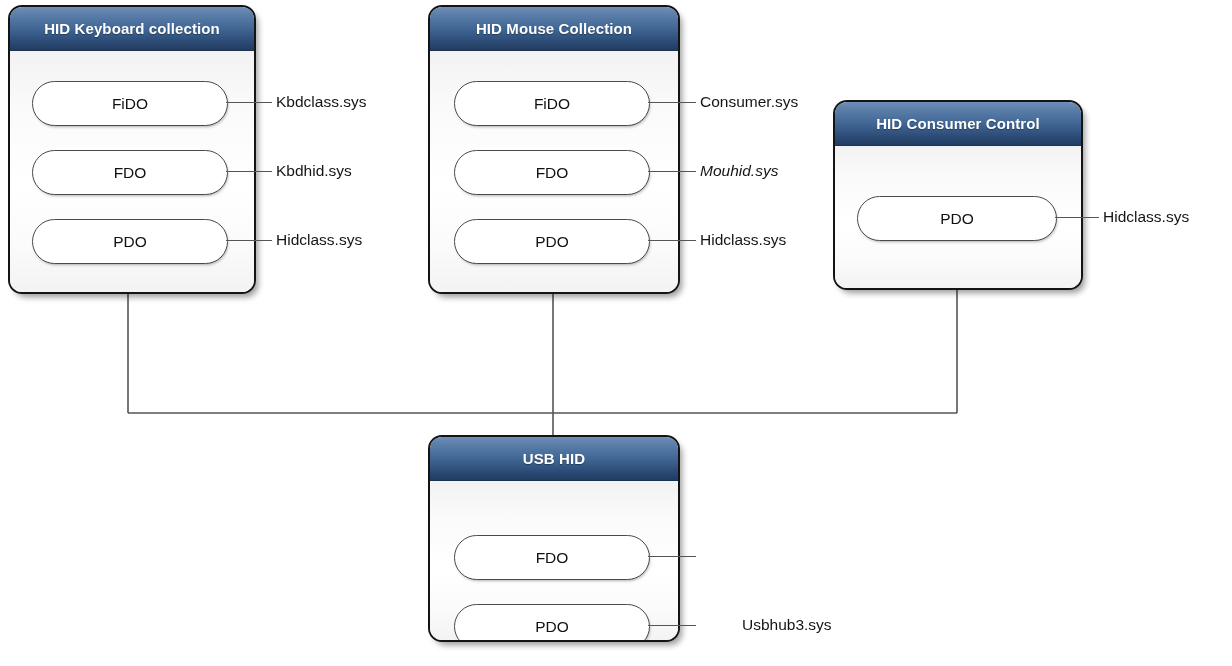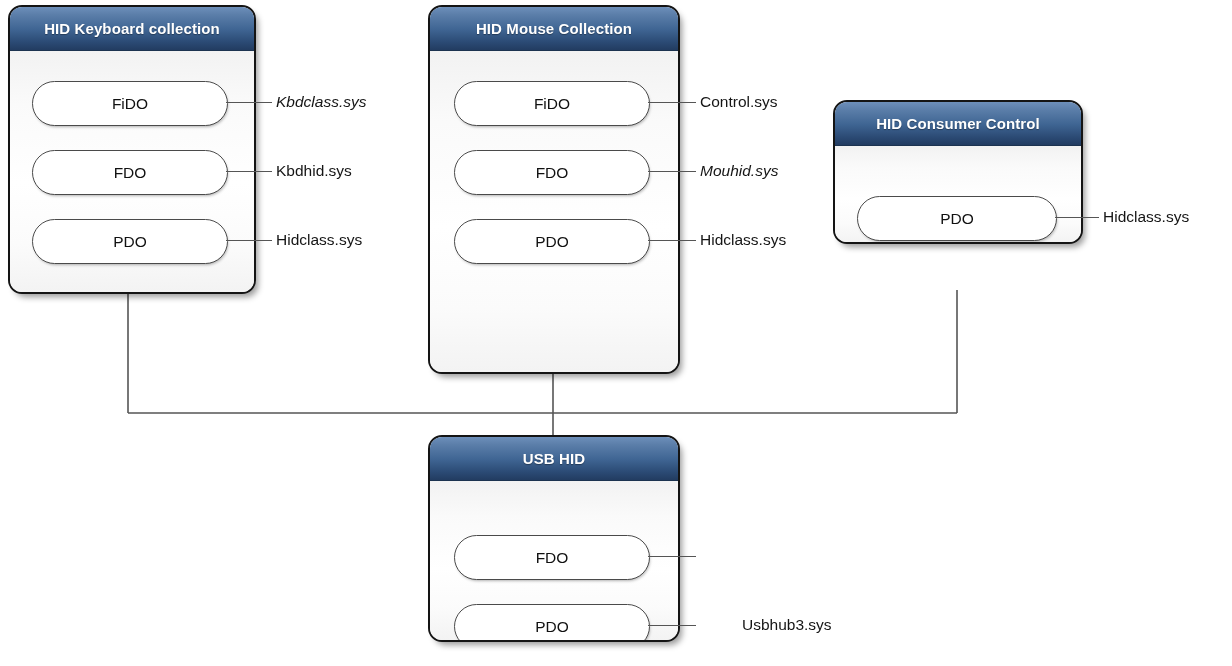--- a/index.html
+++ b/index.html
@@ -108,50 +108,50 @@
 <div id="canvas">
 
   <svg id="connectors" viewBox="0 0 1232 666" xmlns="http://www.w3.org/2000/svg">
       <path d="M 128,294 L 128,413" stroke="#555555" stroke-width="1.6" fill="none"></path>
       <path d="M 553,294 L 553,435" stroke="#555555" stroke-width="1.6" fill="none"></path>
       <path d="M 957,290 L 957,413" stroke="#555555" stroke-width="1.6" fill="none"></path>
       <path d="M 128,413 L 957,413" stroke="#555555" stroke-width="1.6" fill="none"></path>
     </svg>
 
 <div class="leader" style="left: 226px; top: 101.5px; width: 46px;"></div>
-    <div class="annot" style="left: 276px; top: 91.5px; font-style: italic;">Kbdclass.sys</div>
+    <div class="annot" style="left: 276px; top: 91.5px;">Kbdclass.sys</div>
     <div class="leader" style="left: 226px; top: 170.5px; width: 46px;"></div>
     <div class="annot" style="left: 276px; top: 160.5px;">Kbdhid.sys</div>
     <div class="leader" style="left: 226px; top: 239.5px; width: 46px;"></div>
     <div class="annot" style="left: 276px; top: 229.5px;">Hidclass.sys</div>
     <div class="box" style="left: 8px; top: 5px; width: 248px; height: 289px;">
       <div class="box-header">HID Keyboard collection</div>
       <div class="box-body">
         <div class="pill" style="left: 22px; top: 30px; width: 196px; height: 45px;">FiDO</div>
         <div class="pill" style="left: 22px; top: 99px; width: 196px; height: 45px;">FDO</div>
         <div class="pill" style="left: 22px; top: 168px; width: 196px; height: 45px;">PDO</div>
       </div>
     </div>
     <div class="leader" style="left: 648px; top: 101.5px; width: 48px;"></div>
-    <div class="annot" style="left: 700px; top: 91.5px;">Control.sys</div>
+    <div class="annot" style="left: 700px; top: 91.5px;">Consumer.sys</div>
     <div class="leader" style="left: 648px; top: 170.5px; width: 48px;"></div>
     <div class="annot" style="left: 700px; top: 160.5px; font-style: italic;">Mouhid.sys</div>
     <div class="leader" style="left: 648px; top: 239.5px; width: 48px;"></div>
     <div class="annot" style="left: 700px; top: 229.5px;">Hidclass.sys</div>
-    <div class="box" style="left: 428px; top: 5px; width: 252px; height: 369px;">
+    <div class="box" style="left: 428px; top: 5px; width: 252px; height: 289px;">
       <div class="box-header">HID Mouse Collection</div>
       <div class="box-body">
         <div class="pill" style="left: 24px; top: 30px; width: 196px; height: 45px;">FiDO</div>
         <div class="pill" style="left: 24px; top: 99px; width: 196px; height: 45px;">FDO</div>
         <div class="pill" style="left: 24px; top: 168px; width: 196px; height: 45px;">PDO</div>
       </div>
     </div>
     <div class="leader" style="left: 1055px; top: 216.5px; width: 44px;"></div>
     <div class="annot" style="left: 1103px; top: 206.5px;">Hidclass.sys</div>
-    <div class="box" style="left: 833px; top: 100px; width: 250px; height: 144px;">
+    <div class="box" style="left: 833px; top: 100px; width: 250px; height: 190px;">
       <div class="box-header">HID Consumer Control</div>
       <div class="box-body">
         <div class="pill" style="left: 22px; top: 50px; width: 200px; height: 45px;">PDO</div>
       </div>
     </div>
     <div class="leader" style="left: 648px; top: 555.5px; width: 48px;"></div>
     <div class="leader" style="left: 648px; top: 624.5px; width: 48px;"></div>
     <div class="annot" style="left: 742px; top: 614.5px;">Usbhub3.sys</div>
     <div class="box" style="left: 428px; top: 435px; width: 252px; height: 207px;">
       <div class="box-header">USB HID</div>

